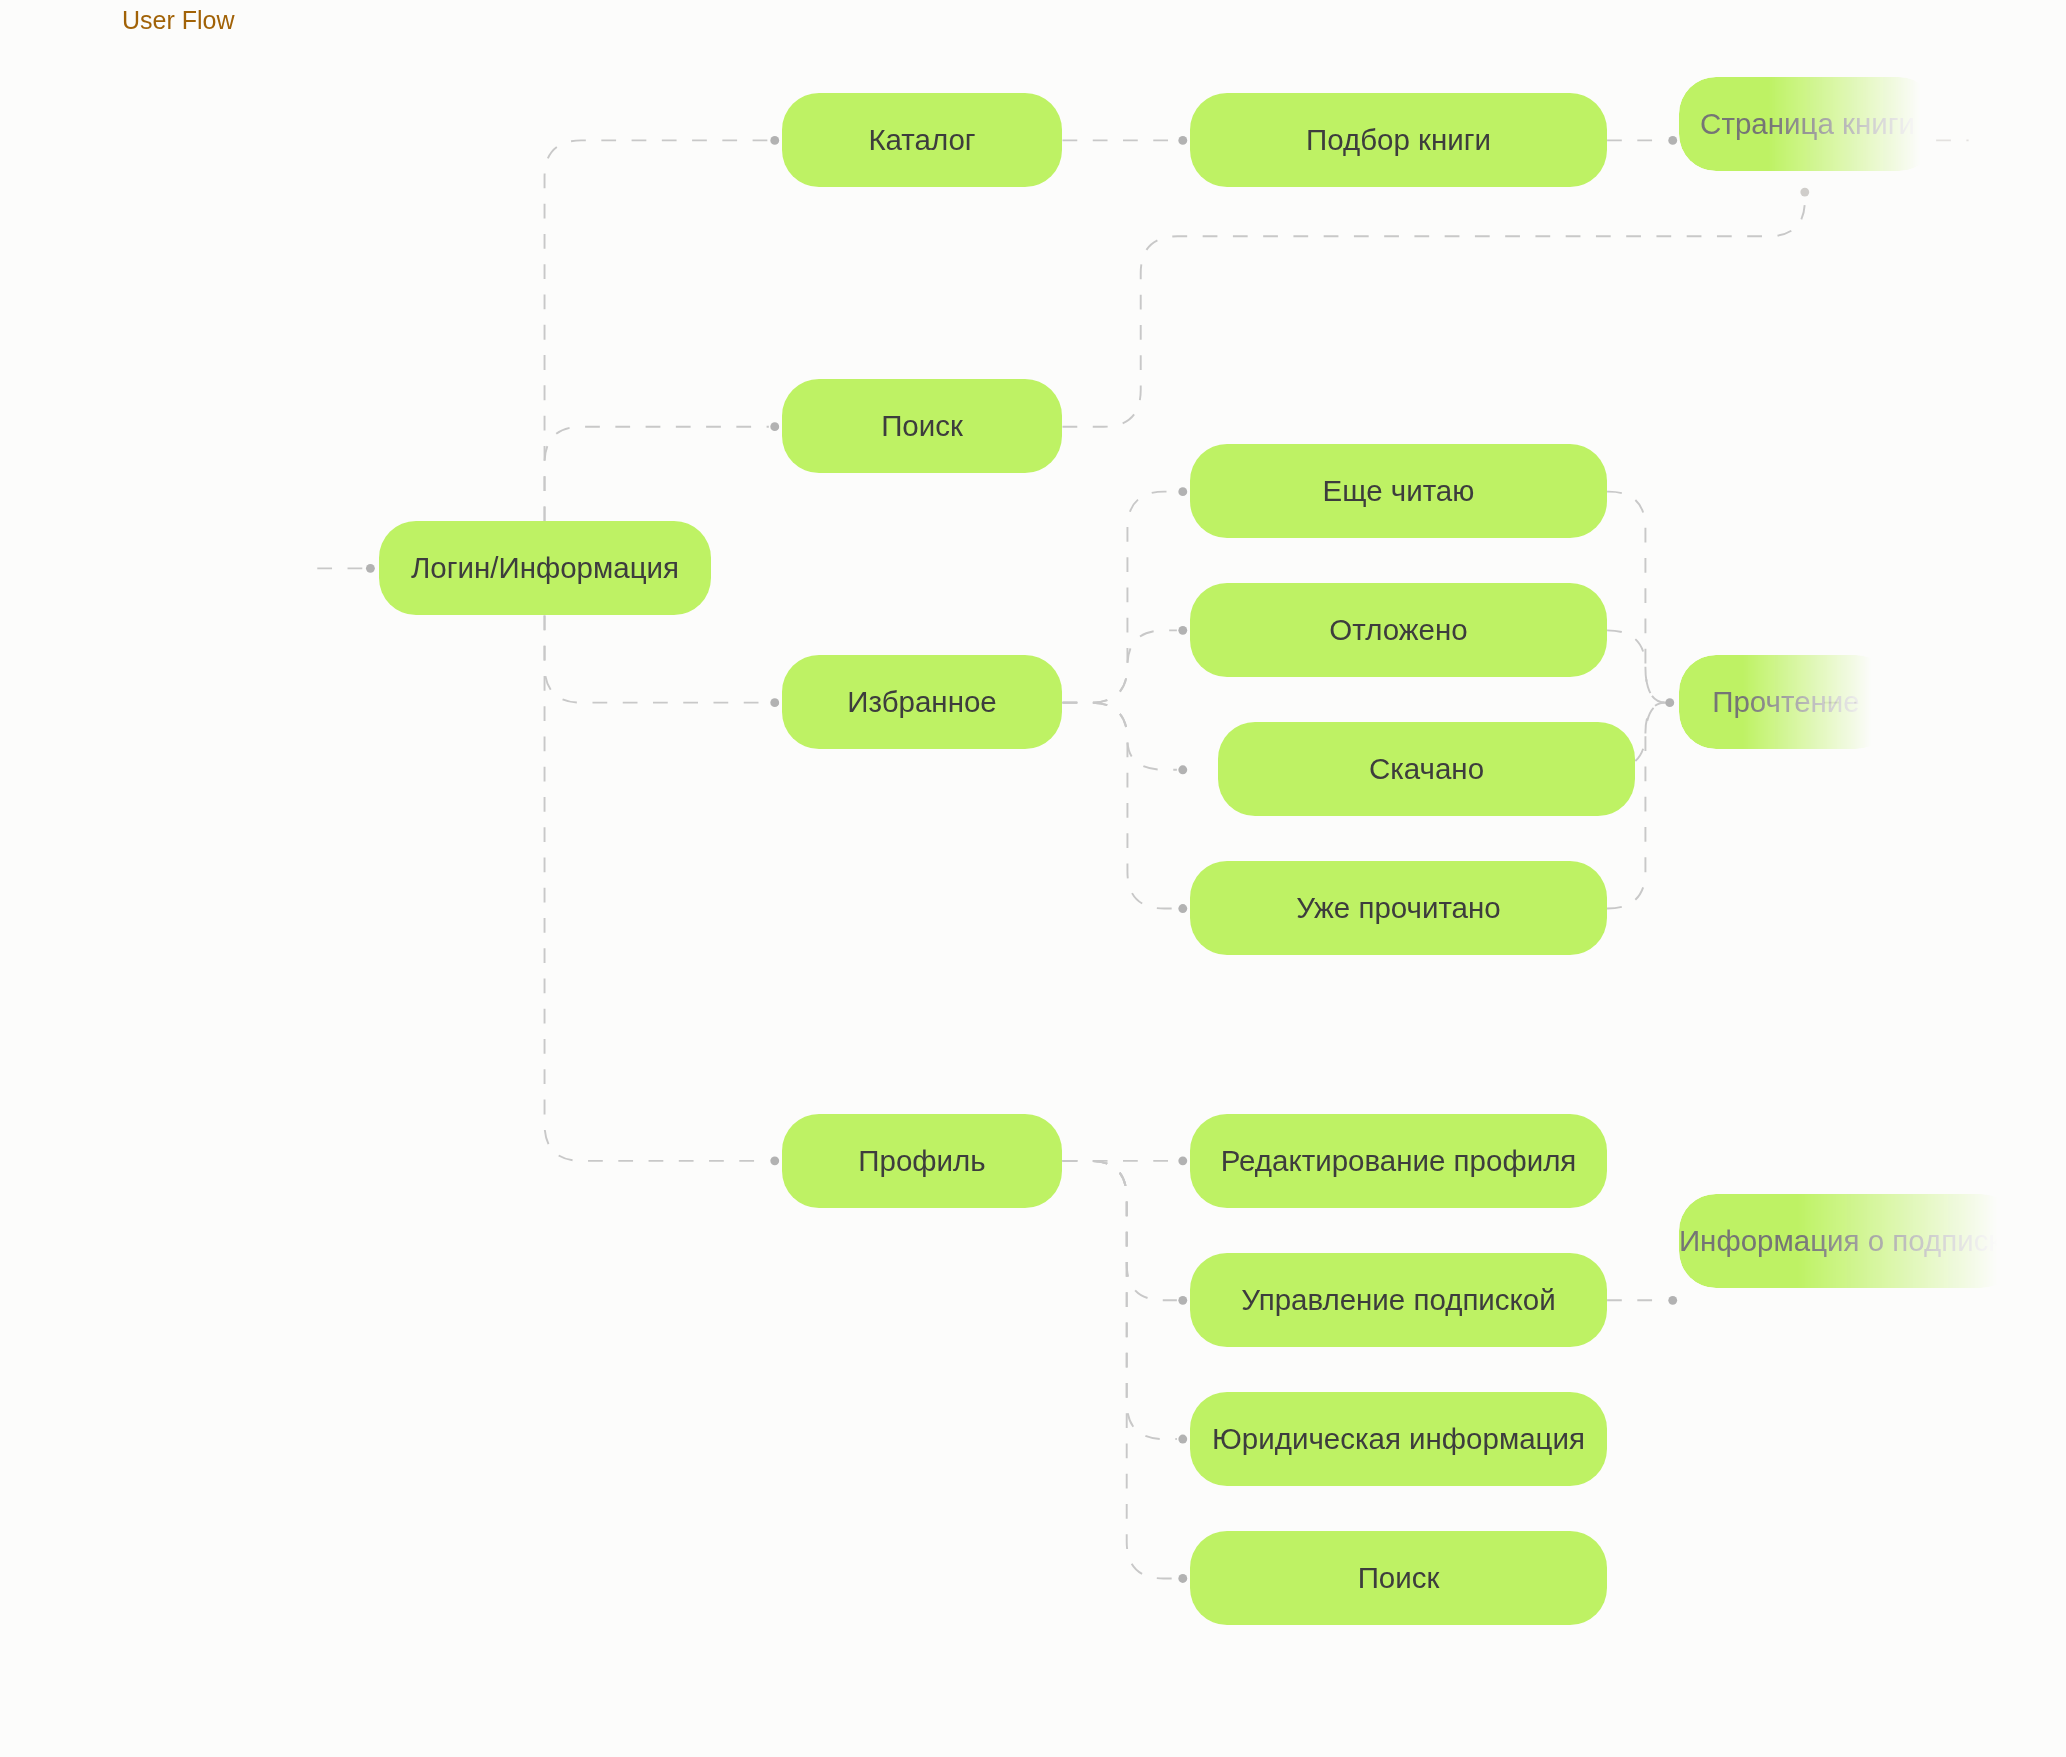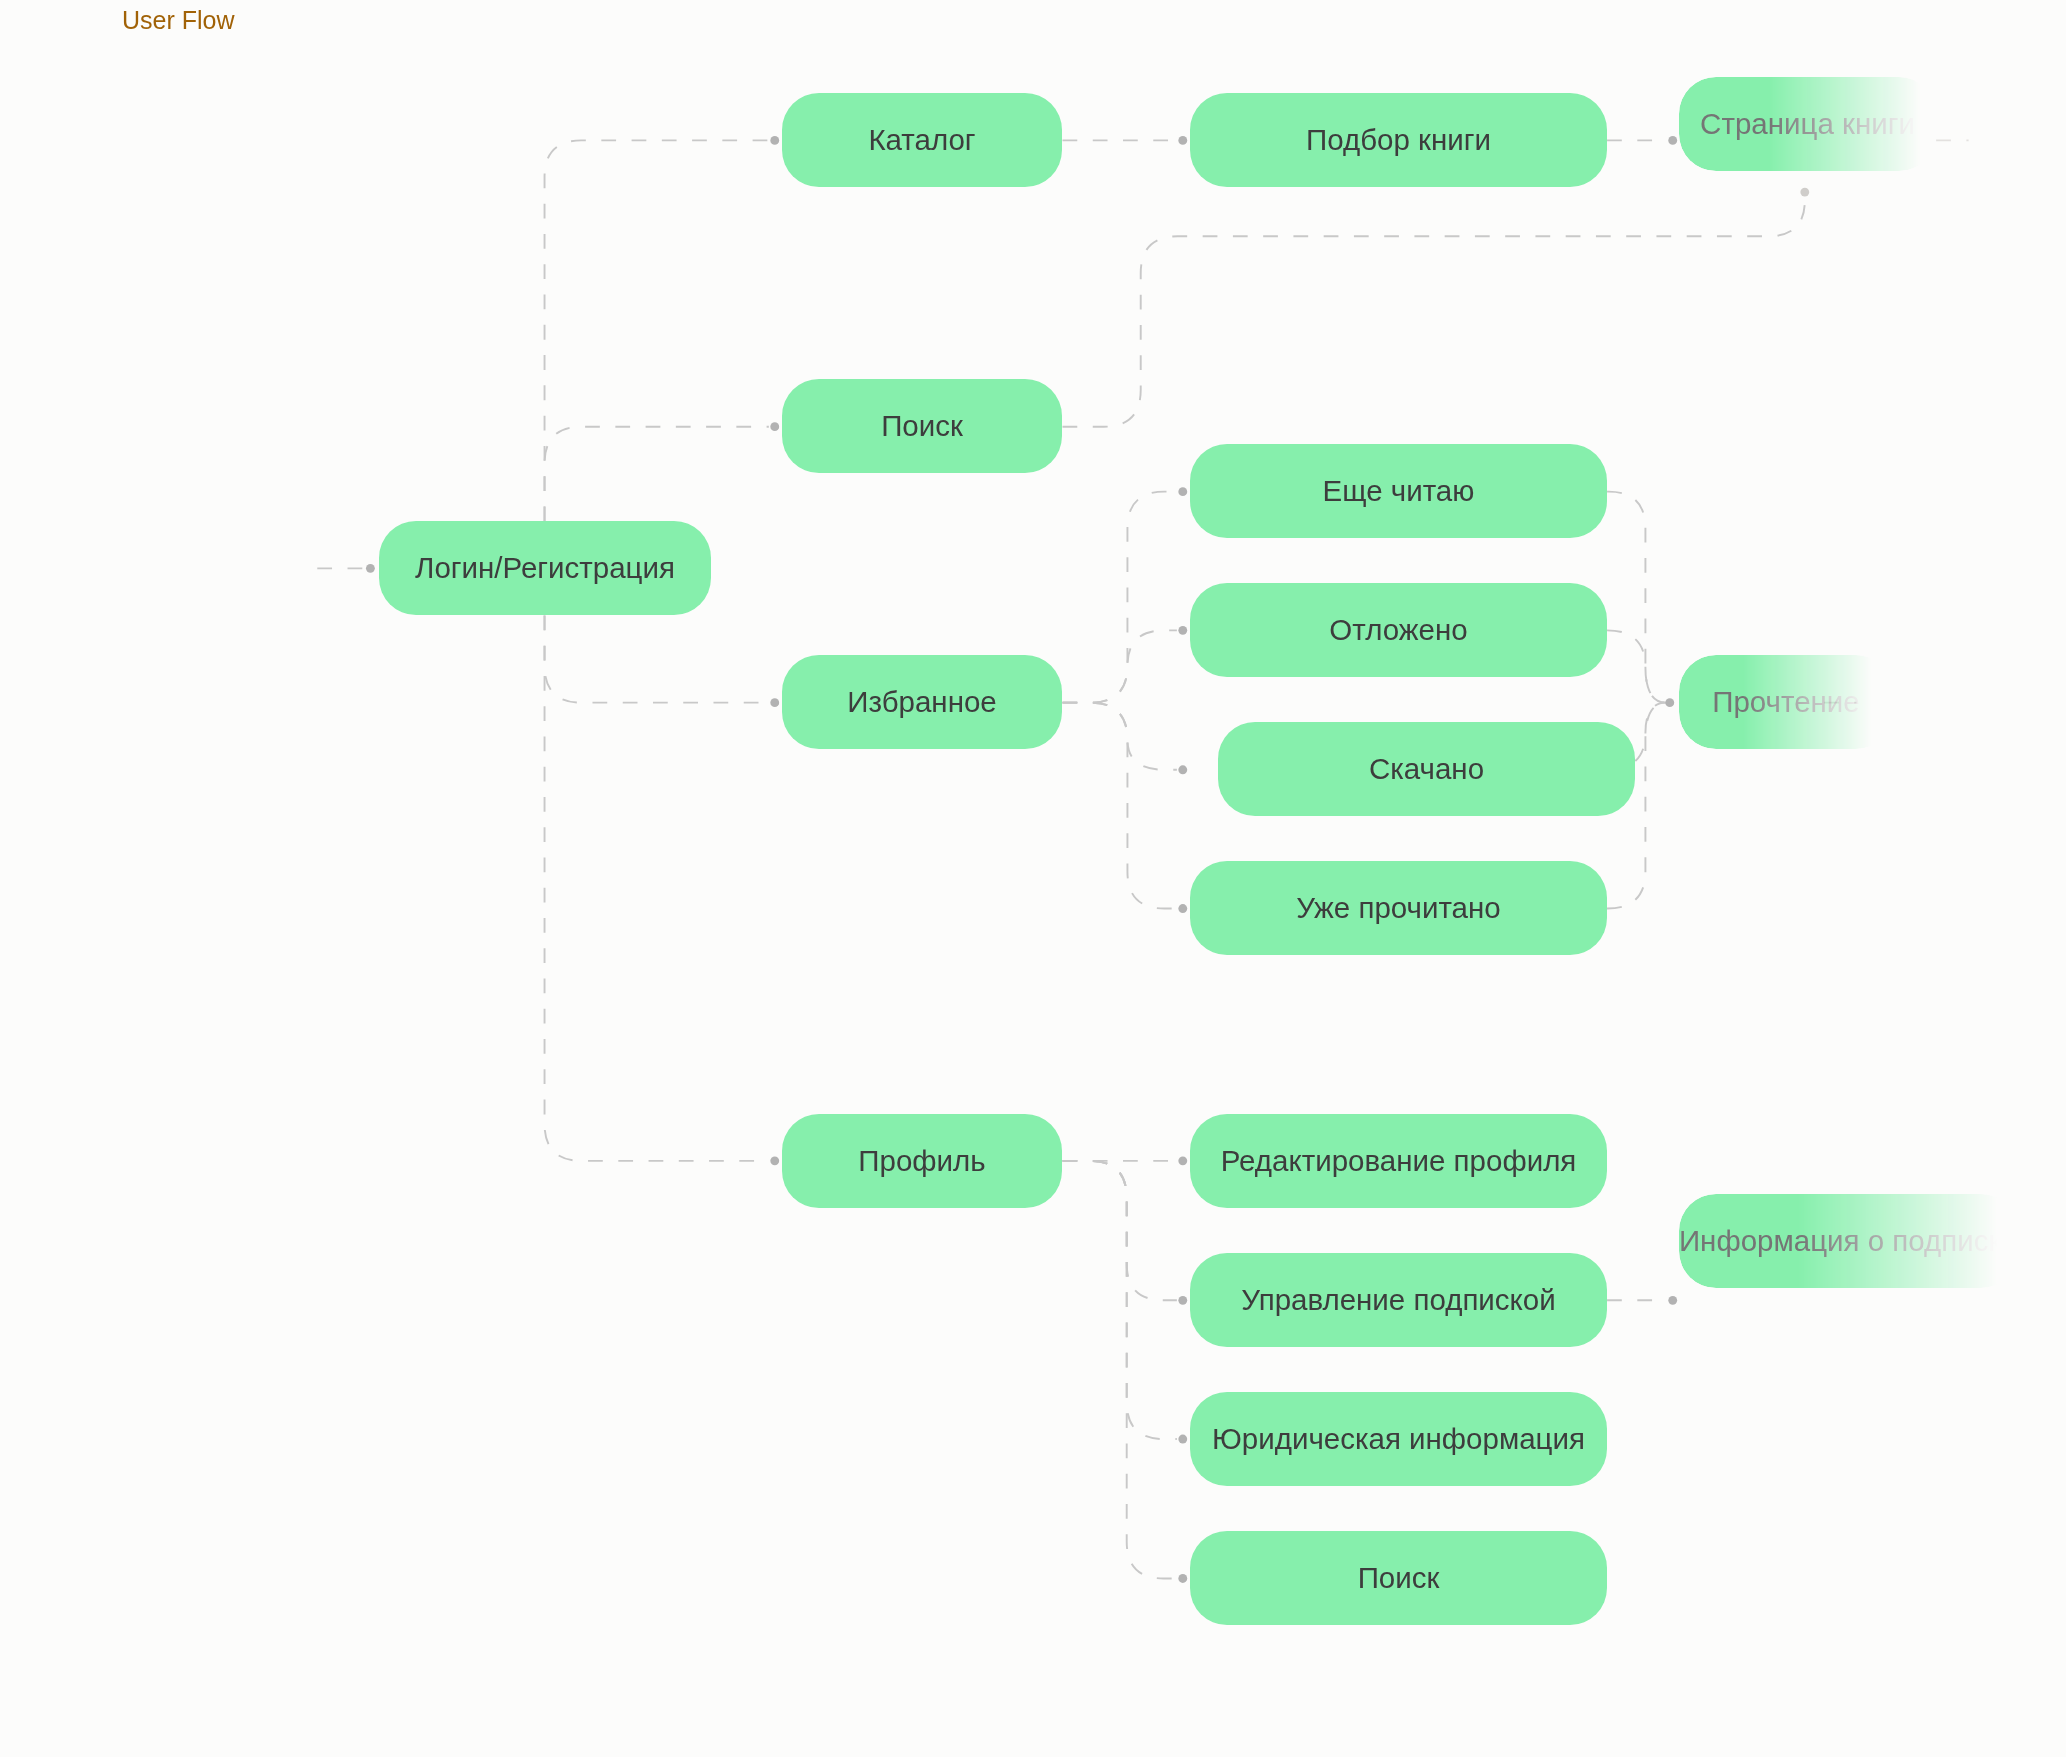--- a/index.html
+++ b/index.html
@@ -20,21 +20,21 @@
     left: 122px;
     top: 5.9px;
     font-size: 25px;
     line-height: 29.5px;
     color: #a16207;
     white-space: nowrap;
   }
   .node {
     position: absolute;
     height: 94px;
-    background: #86efac;
+    background: #bef264;
     border-radius: 37px;
     display: flex;
     align-items: center;
     justify-content: center;
     font-size: 29.5px;
     color: #3d3d3d;
     white-space: nowrap;
     box-sizing: border-box;
   }
   .node.faded {
@@ -118,21 +118,21 @@
     <circle class="dot" cx="1603" cy="1043" r="6"></circle>
     <circle class="dot" cx="1603" cy="1231" r="6"></circle>
     <circle class="dot" cx="2263" cy="952" r="6"></circle>
     <circle class="dot" cx="1603" cy="1573" r="6"></circle>
     <circle class="dot" cx="1603" cy="1762" r="6"></circle>
     <circle class="dot" cx="1603" cy="1950" r="6"></circle>
     <circle class="dot" cx="1603" cy="2139" r="6"></circle>
     <circle class="dot" cx="2267" cy="1762" r="6"></circle>
   </svg>
 
-  <div class="node" style="left:379px;  top:521px;  width:332px;">Логин/Регистрация</div>
+  <div class="node" style="left:379px;  top:521px;  width:332px;">Логин/Информация</div>
   <div class="node" style="left:782px; top:93px;  width:280px;">Каталог</div>
   <div class="node" style="left:782px; top:379px;  width:280px;">Поиск</div>
   <div class="node" style="left:782px; top:655px;  width:280px;">Избранное</div>
   <div class="node" style="left:782px; top:1114px; width:280px;">Профиль</div>
   <div class="node" style="left:1190px; top:93px;  width:417px;">Подбор книги</div>
   <div class="node faded" style="left:1679px; top:77px; width:257px;">Страница книги</div>
   <div class="node" style="left:1190px; top:444px;  width:417px;">Еще читаю</div>
   <div class="node" style="left:1190px; top:583px;  width:417px;">Отложено</div>
   <div class="node" style="left:1218px; top:722px;  width:417px;">Скачано</div>
   <div class="node" style="left:1190px; top:861px; width:417px;">Уже прочитано</div>

